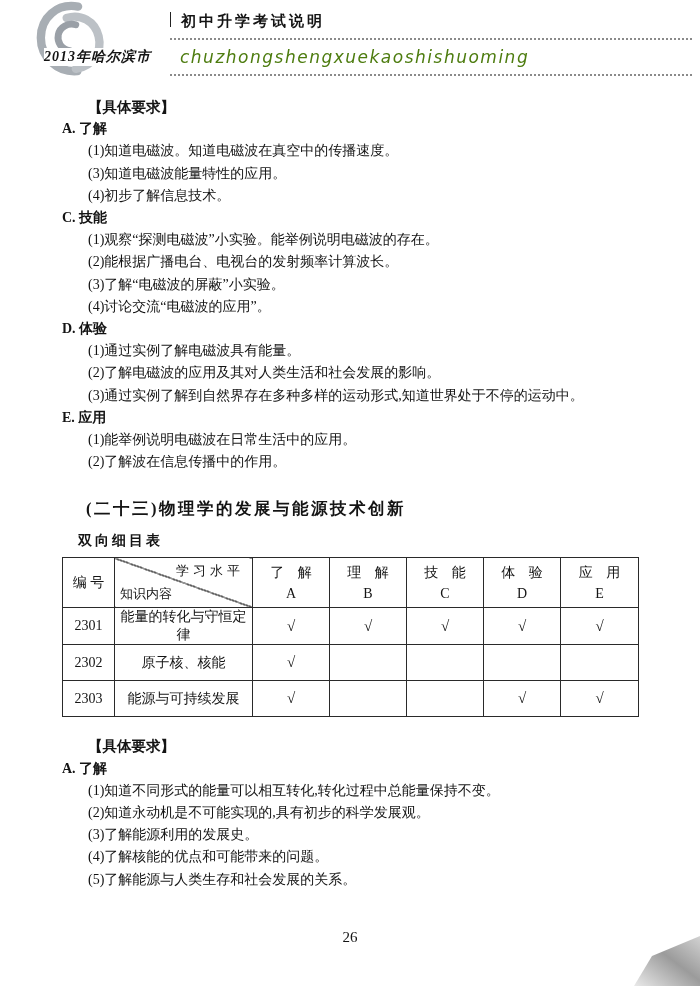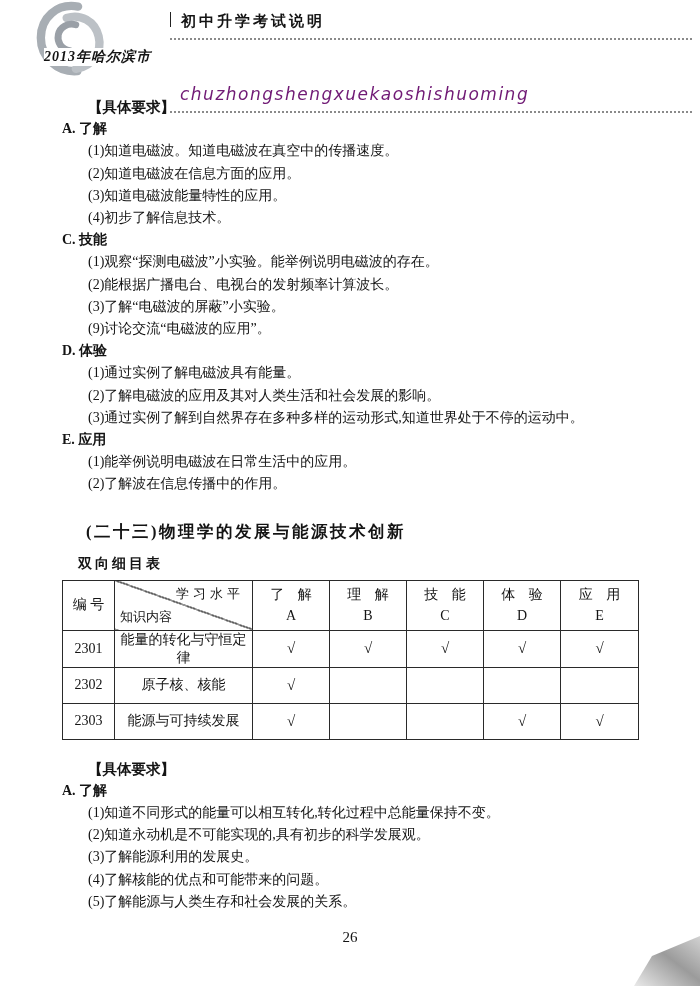--- a/index.html
+++ b/index.html
@@ -16,23 +16,22 @@
   .header-right { position: absolute; left: 170px; top: 12px; width: 522px; }
   .title-row {
     display: flex; 
     font-weight: bold; font-size: 15px; letter-spacing: 3px;
     padding-bottom: 7px;
   }
   .vbar { display: inline-block; width: 1px; height: 15px; background: #222; margin-right: 10px; }
   .dotline { height: 0; border-top: 2px dotted #8a8a8a; }
   .pinyin {
     font-family: "DejaVu Sans", sans-serif; font-style: italic;
-    color: #701a75; font-size: 17px; letter-spacing: 1.5px;
+    color: #4d7c0f; font-size: 17px; letter-spacing: 1.5px;
     padding: 7px 0 7px 10px;
-    margin-top: 37px;
   }
   .year-city {
     position: absolute; left: 44px; top: 48px;
     font-weight: bold; font-style: italic; font-size: 14px; letter-spacing: 1px;
     background: #fff; padding-right: 4px;
   }
 
   
   .main { padding: 4px 60px 0 62px; }
   .req-heading { font-weight: bold; font-size: 14.5px; line-height: 22.2px; margin-left: 26px; }
@@ -106,28 +105,27 @@
     </div>
     <div class="year-city">2013年哈尔滨市</div>
   </div>
 
   <div class="main">
 
     <div>
         <div class="req-heading">【具体要求】</div>
         <div class="req-label">A. 了解</div>
         <div class="req-item">(1)知道电磁波。知道电磁波在真空中的传播速度。</div>
-        <div class="req-item">(2)知道电磁波在信息方面的应用。</div>
         <div class="req-item">(3)知道电磁波能量特性的应用。</div>
         <div class="req-item">(4)初步了解信息技术。</div>
         <div class="req-label">C. 技能</div>
         <div class="req-item">(1)观察“探测电磁波”小实验。能举例说明电磁波的存在。</div>
         <div class="req-item">(2)能根据广播电台、电视台的发射频率计算波长。</div>
         <div class="req-item">(3)了解“电磁波的屏蔽”小实验。</div>
-        <div class="req-item">(9)讨论交流“电磁波的应用”。</div>
+        <div class="req-item">(4)讨论交流“电磁波的应用”。</div>
         <div class="req-label">D. 体验</div>
         <div class="req-item">(1)通过实例了解电磁波具有能量。</div>
         <div class="req-item">(2)了解电磁波的应用及其对人类生活和社会发展的影响。</div>
         <div class="req-item">(3)通过实例了解到自然界存在多种多样的运动形式,知道世界处于不停的运动中。</div>
         <div class="req-label">E. 应用</div>
         <div class="req-item">(1)能举例说明电磁波在日常生活中的应用。</div>
         <div class="req-item">(2)了解波在信息传播中的作用。</div>
       </div>
 
     <div class="section-title">(二十三)物理学的发展与能源技术创新</div>

